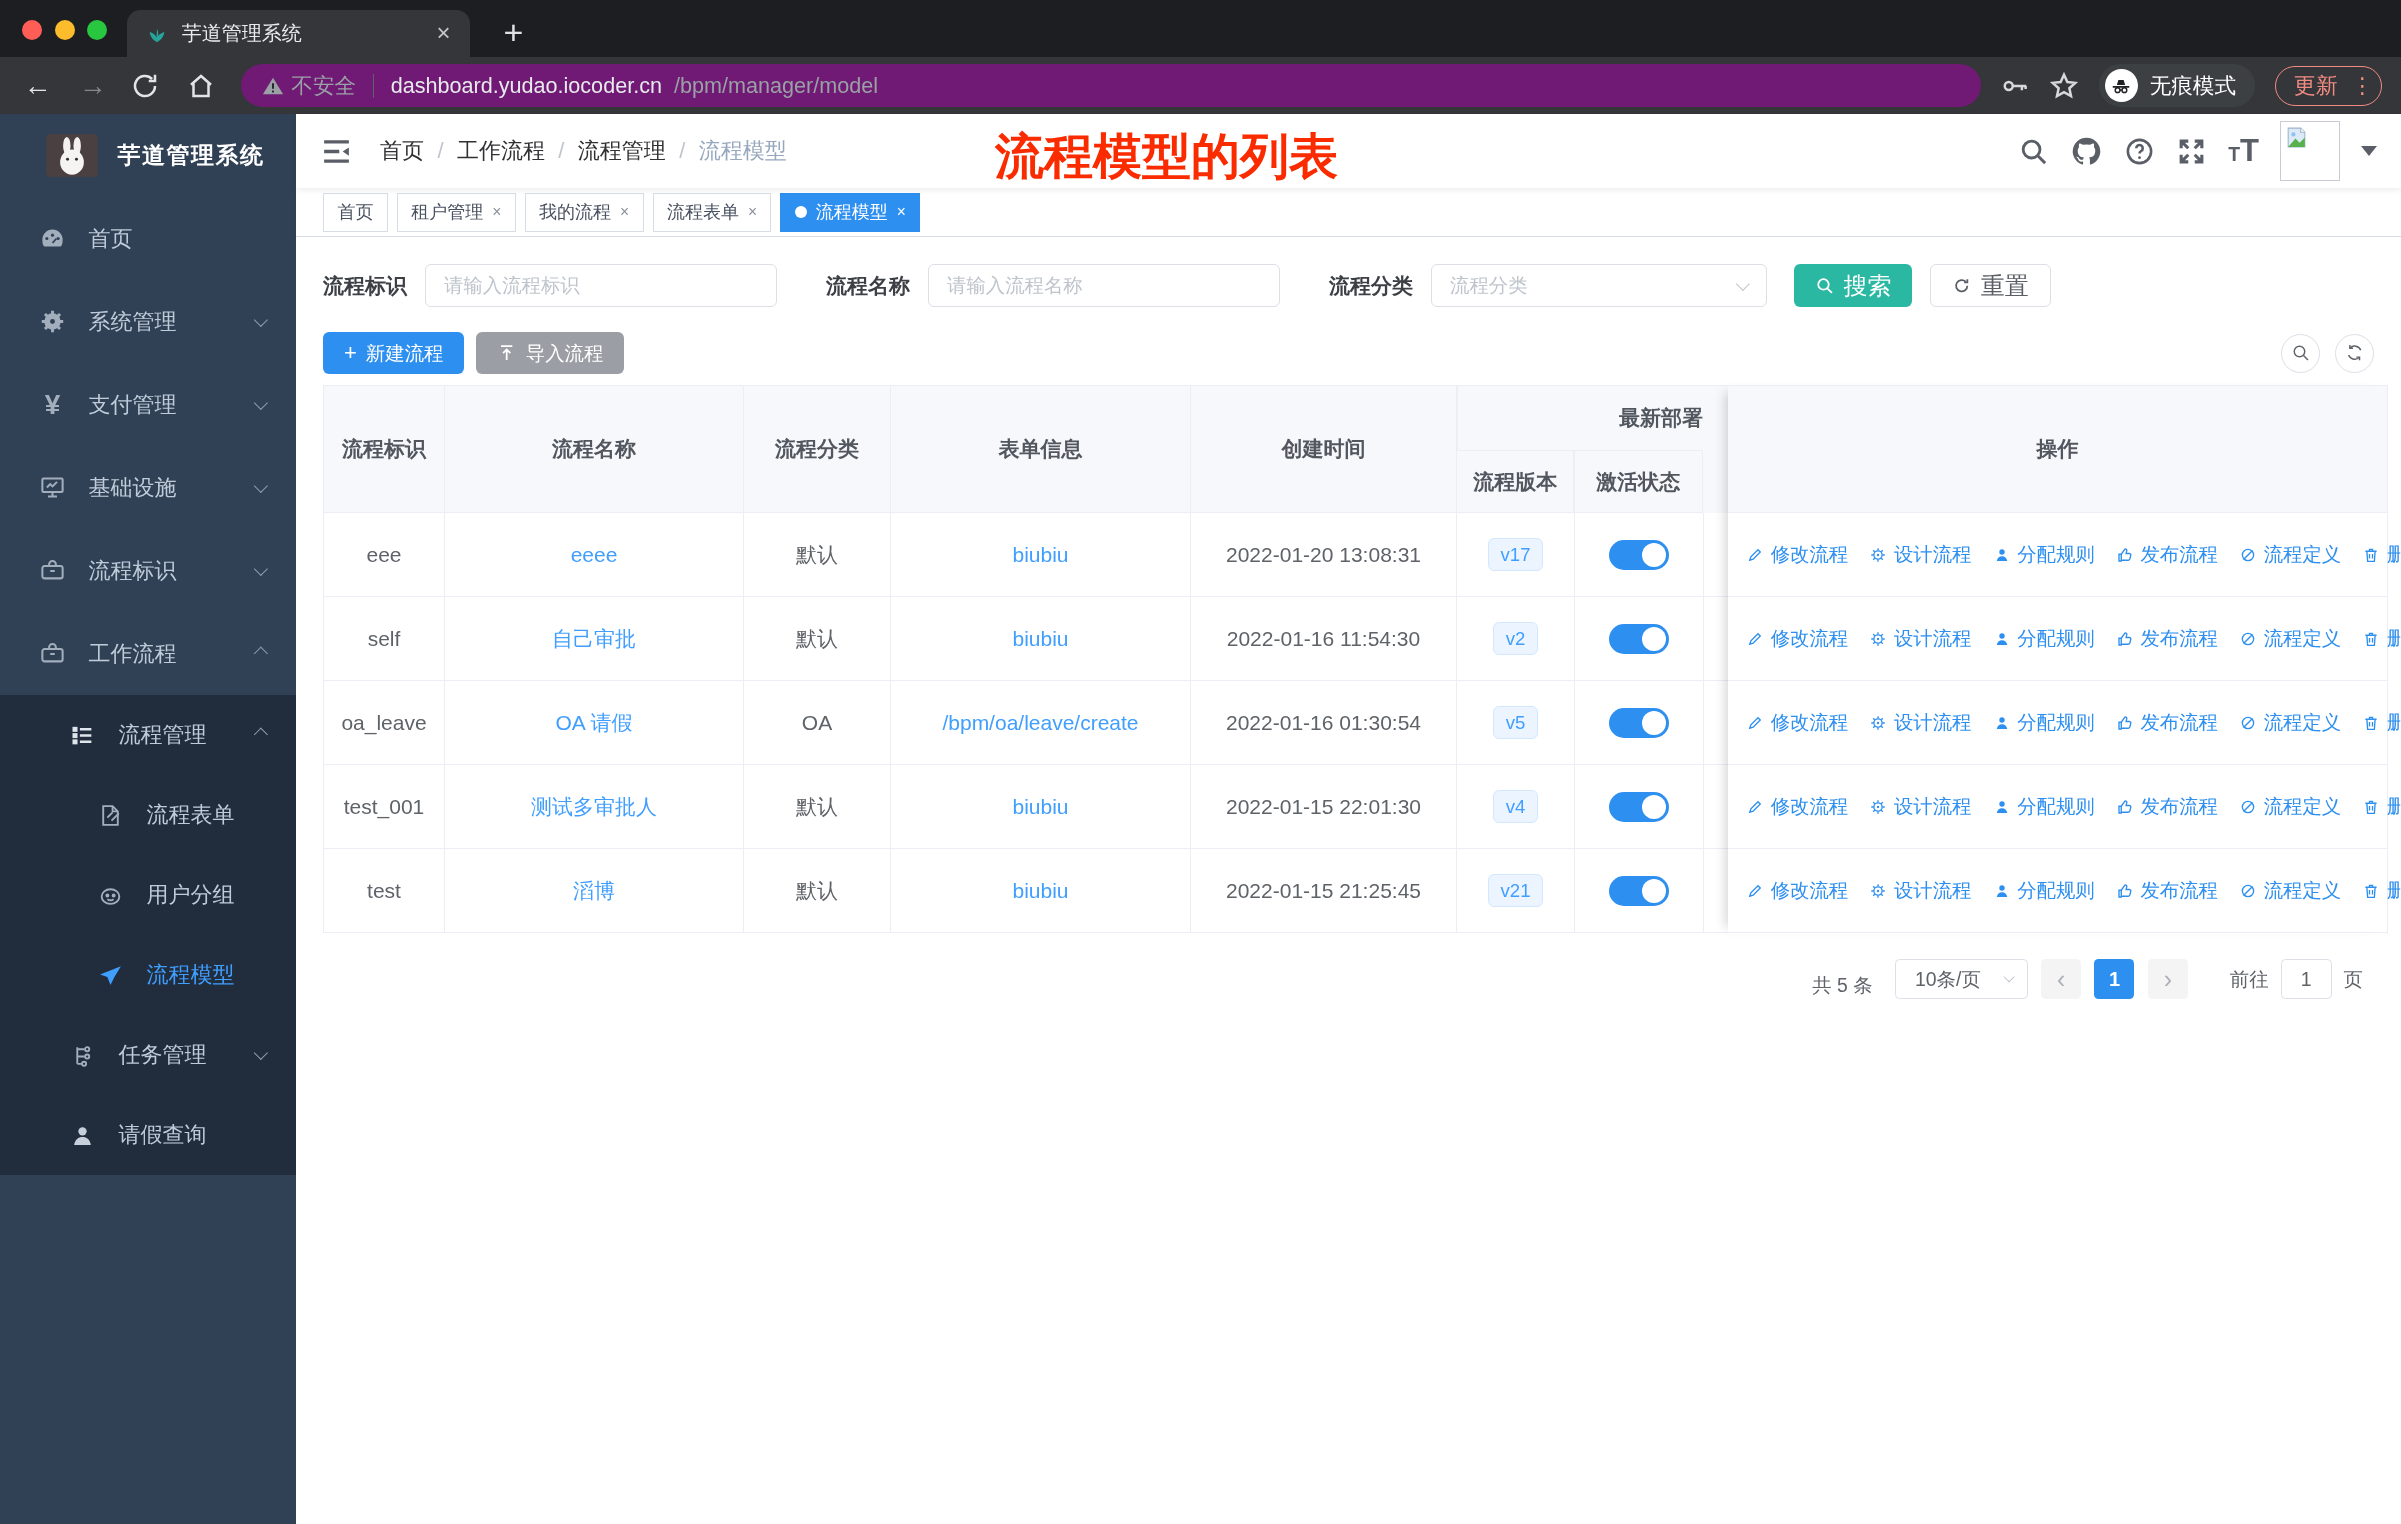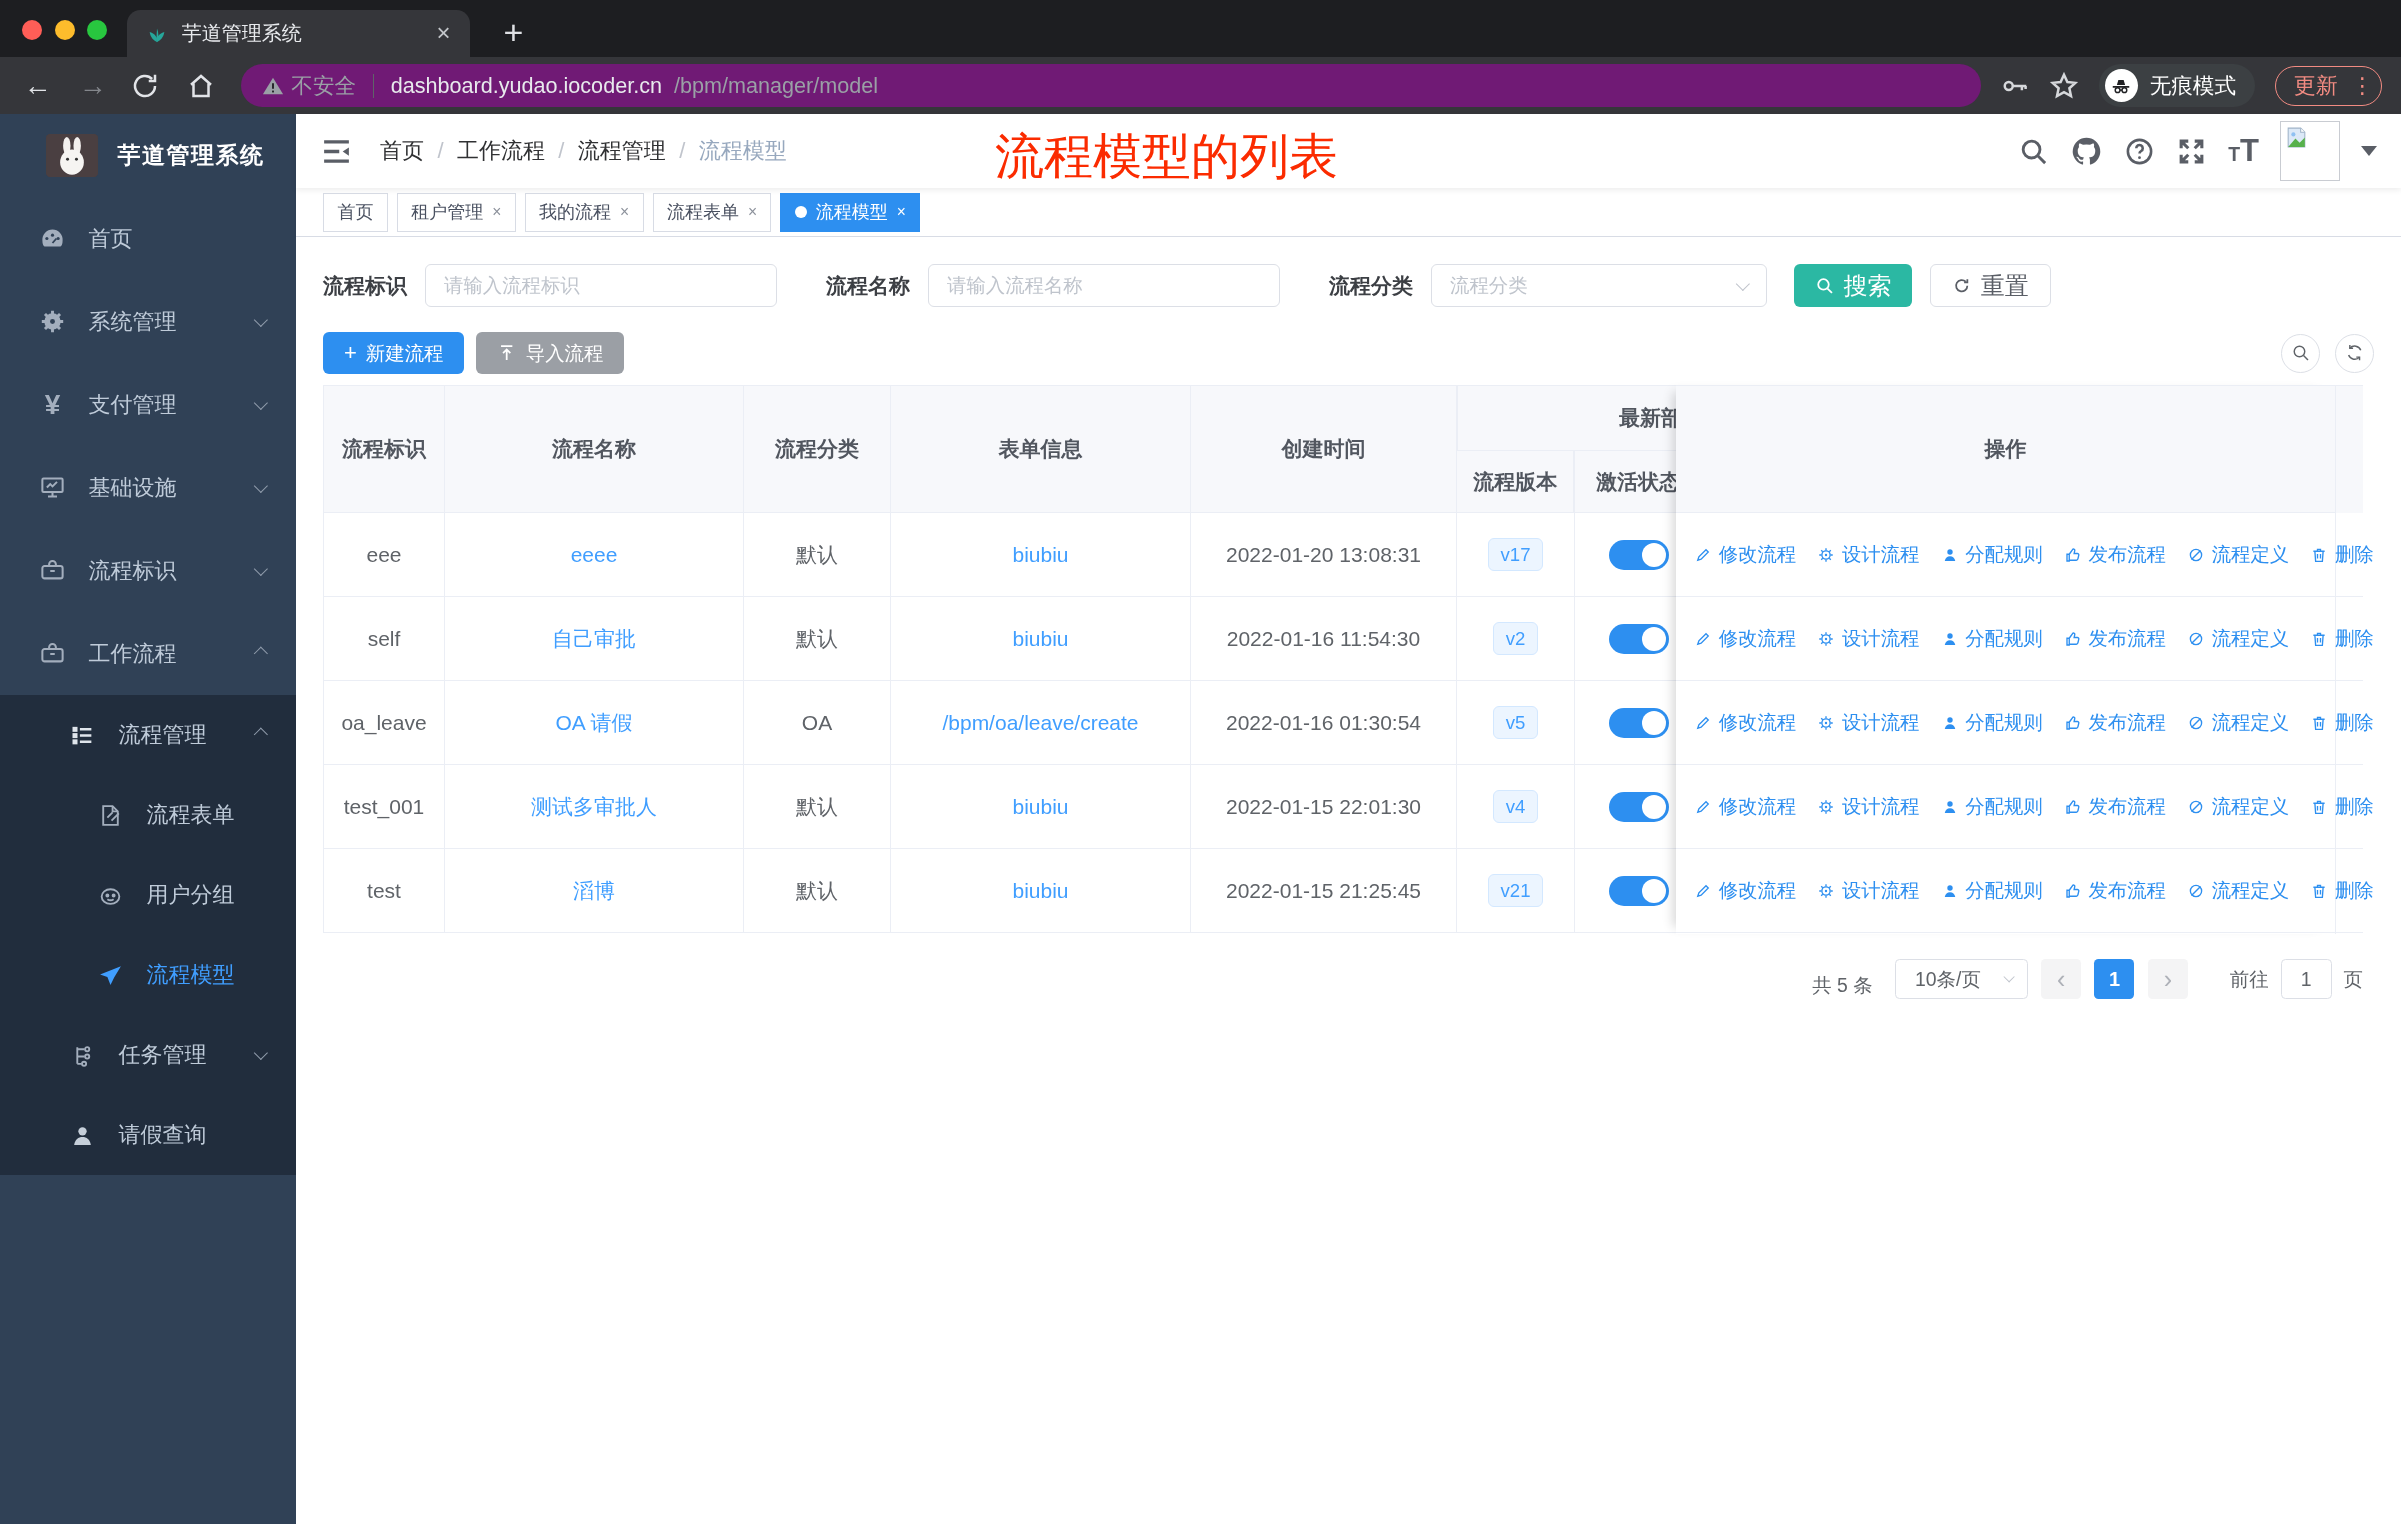--- a/index.html
+++ b/index.html
@@ -60,21 +60,21 @@
   .navbar { height:74px; display:flex; align-items:center; padding:0 24px; position:relative;
     box-shadow:0 1.5px 6px rgba(0,0,0,.08); z-index:6; background:#fff; }
   .crumbs { margin-left:27px; display:flex; align-items:center; gap:13.4px; font-size:22px; color:#303133; }
   .crumb-sep { color:#c0c4cc; }
   .crumbs .last { color:#97a8be; }
   .nav-icons { margin-left:auto; display:flex; align-items:center; gap:21px; color:#5a5e66; }
   .avatarbox { width:60px; height:60px; background:#fff; border:1.5px solid #c9ccd2; display:flex;
     align-items:flex-start; padding:3px; }
   .caret { width:0; height:0; border-left:8.2px solid transparent; border-right:8.2px solid transparent;
     border-top:10.4px solid #5a5e66; }
-  .annotation { position:absolute; left:699px; top:10.4px; font-size:49px; font-weight:400;
+  .annotation { position:absolute; left:699px; top:10.4px; font-size:49px; font-weight:700;
     color:#fb2b00; z-index:9; white-space:nowrap; }
 
   
   .tagsbar { height:49px; background:#fff; border-bottom:0.7px solid #d8dce5;
     box-shadow:0 0.7px 3px rgba(0,0,0,.06); display:flex; align-items:center; padding:0 27px; gap:9px; }
   .tag { height:39px; padding:0 13.4px; border:0.7px solid #d8dce5; background:#fff; color:#495060;
     font-size:18px; display:flex; align-items:center; gap:9px; cursor:pointer; }
   .tag .x { font-size:15.6px; color:#8c919b; }
   .tag.active { background:#2d8ff0; border-color:#2d8ff0; color:#fff; }
   .tag.active .x { color:#fff; }
@@ -119,21 +119,21 @@
   .td { display:flex; align-items:center; justify-content:center; border-right:0.7px solid #ebeef5;
     overflow:hidden; }
   .w-id{width:121px}.w-name{width:299px}.w-cat{width:147px}.w-form{width:300px}
   .w-time{width:266px}.w-ver{width:118px}.w-act{width:129px}
   .lnk { color:#409eff; text-decoration:none; cursor:pointer; }
   .badge { padding:4.5px 12px; background:#ecf5ff; border:0.7px solid #d3e8ff; border-radius:6px;
     color:#409eff; font-size:18.6px; }
   .toggle { width:60px; height:30px; border-radius:15px; background:#2d8ff0; position:relative;
     cursor:pointer; }
   .knob { position:absolute; right:3px; top:3px; width:24px; height:24px; border-radius:50%; background:#fff; }
-  .fixed-col { position:absolute; top:0; left:1352px; width:660px; height:549px;
+  .fixed-col { position:absolute; top:0; left:1404px; width:660px; height:549px;
     box-shadow:-10.4px 0 10.4px -7.4px rgba(0,0,0,.16); border-right:0.7px solid #ebeef5; }
   .fixed-head { height:128px; background:#f7f8fb; display:flex; align-items:center; justify-content:center;
     font-weight:700; color:#51565f; border-bottom:0.7px solid #ebeef5; border-top:0.7px solid #ebeef5; }
   .fixed-row { height:84px; display:flex; align-items:center; padding:0 18px; gap:21px;
     border-bottom:0.7px solid #ebeef5; background:#fff; }
   .op { display:flex; align-items:center; gap:6.7px; color:#2d8ff0; font-size:19.4px; cursor:pointer;
     white-space:nowrap; }
 
   
   .pagerow { width:2040px; margin-top:26px; display:flex; align-items:flex-end; justify-content:flex-end;

